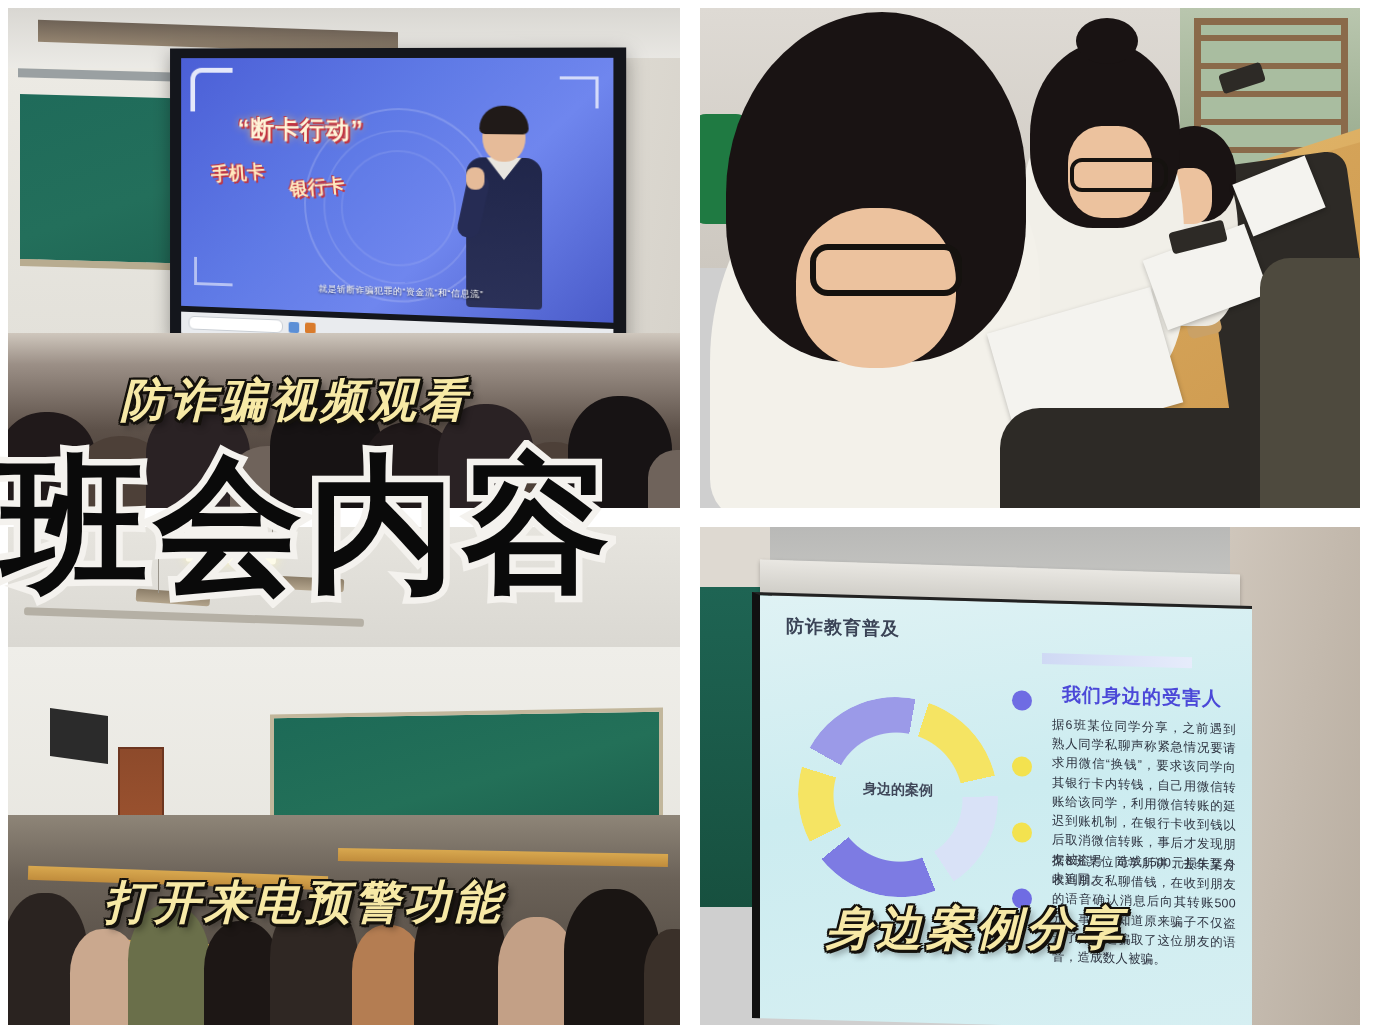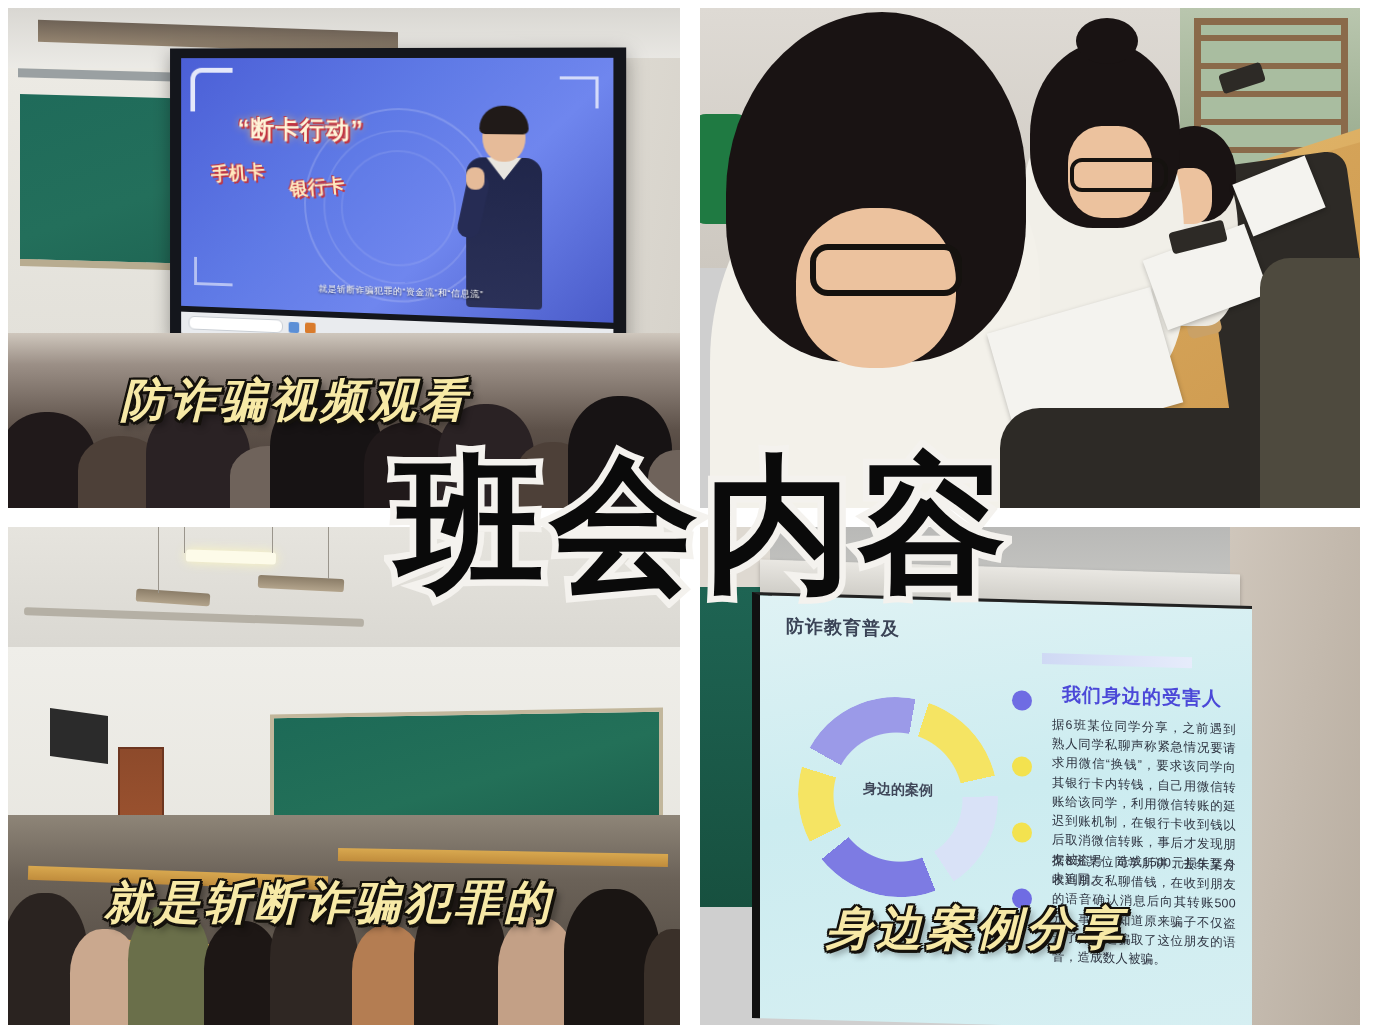--- a/index.html
+++ b/index.html
@@ -223,29 +223,28 @@
       0 3px 0 #14110c, 3px 0 0 #14110c, 0 -2px 0 #14110c, -2px 0 0 #14110c,
       5px 5px 7px rgba(0,0,0,.45);
   }
   #cap-tl{left:72px;  top:370px; font-size:46px;margin-left:48px;}
   #cap-tr{left:968px; top:352px; font-size:44px;}
   #cap-bl{left:104px; top:872px; font-size:46px;}
   #cap-br{left:826px; top:898px; font-size:46px;}
 
   .bigtitle{
     position:absolute;z-index:40;left:0;right:0;top:452px;
-    text-align:center;
+    text-align:left;
     font-family:"Liberation Serif","DejaVu Serif",serif;
     font-weight:bold;font-size:148px;line-height:1;
     letter-spacing:6px;
     color:#0a0a0a;
     -webkit-text-stroke:13px #f4f2ee;
     paint-order:stroke fill;
     text-shadow:0 0 0 #f4f2ee;
-    padding-left:28px;
   }
 </style>
 </head>
 <body>
 
 <div class="collage">
 
   <div class="panel" id="panel-tl">
     <div class="tl-ceiling"></div>
     <div class="tl-beam"></div>
@@ -468,18 +467,18 @@
         <div class="bullet b-p"></div>
       </div>
 
       <div class="slide-title">我们身边的受害人</div>
       <div class="slide-para" id="para1">据6班某位同学分享，之前遇到熟人同学私聊声称紧急情况要请求用微信“换钱”，要求该同学向其银行卡内转钱，自己用微信转账给该同学，利用微信转账的延迟到账机制，在银行卡收到钱以后取消微信转账，事后才发现朋友被盗号，造成1500元损失至今未追回。</div>
       <div class="slide-para" id="para2">据8班某位同学所讲，去年某月收到朋友私聊借钱，在收到朋友的语音确认消息后向其转账500元。事后才知道原来骗子不仅盗走了账号还骗取了这位朋友的语音，造成数人被骗。</div>
     </div>
   </div>
 
   <div class="cap" id="cap-tl">防诈骗视频观看</div>
-  <div class="cap" id="cap-bl">就是斩断诈骗犯罪的</div>
+  <div class="cap" id="cap-bl">打开来电预警功能</div>
   <div class="cap" id="cap-br">身边案例分享</div>
 
   <div class="bigtitle">班会内容</div>
 
 </div>
 
 </body></html>

